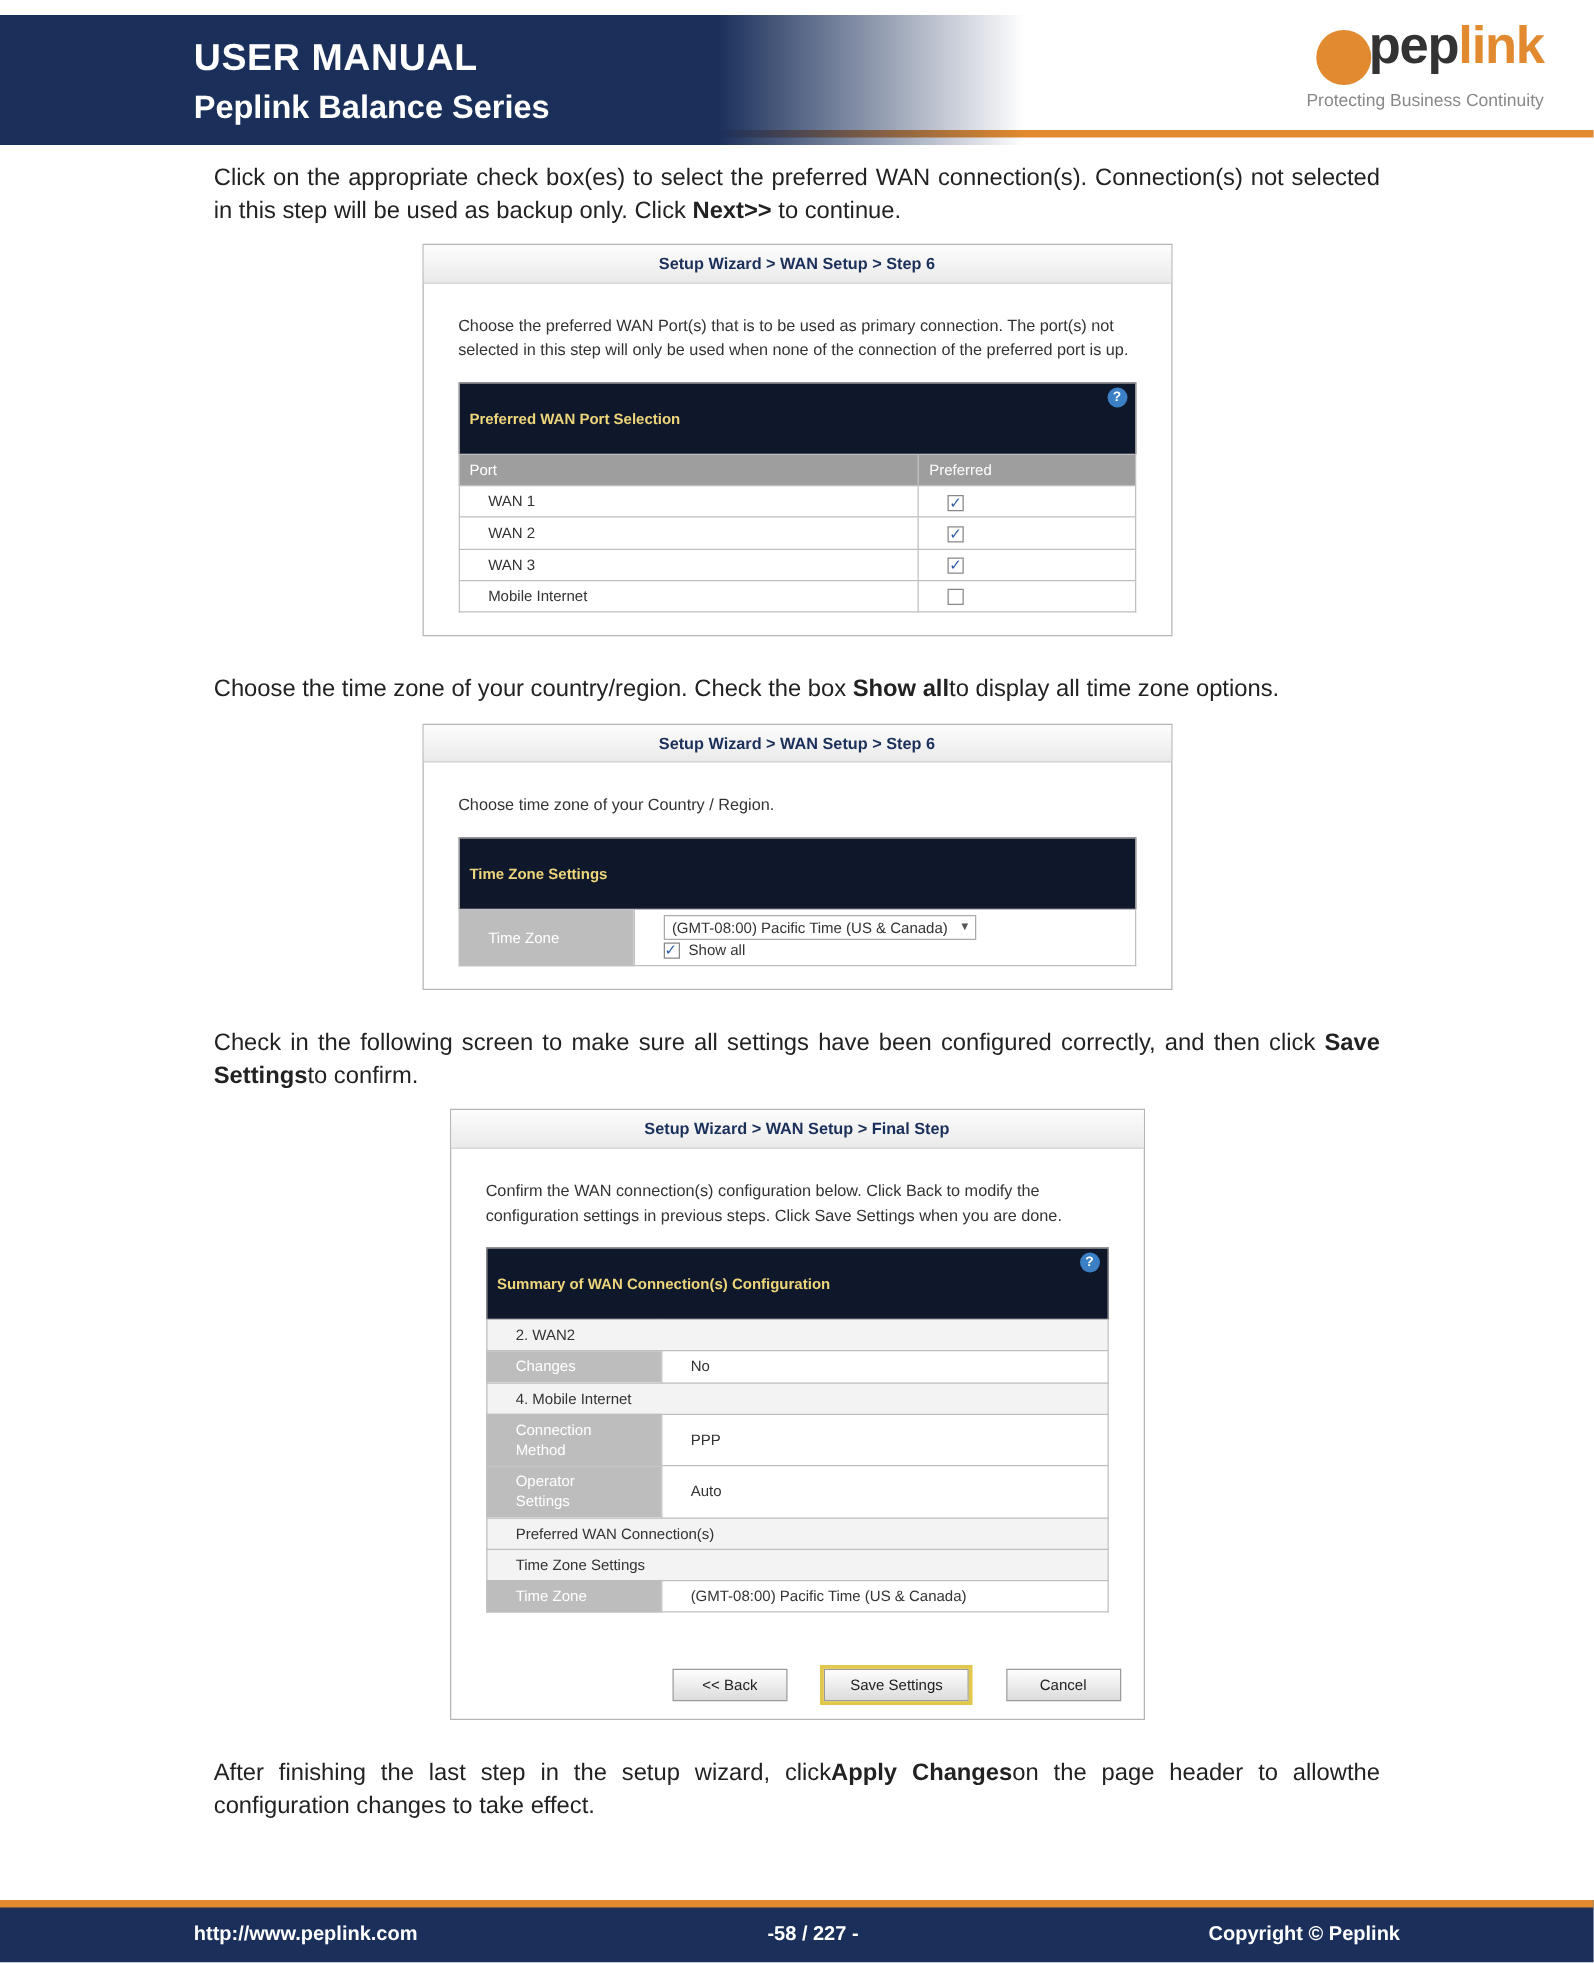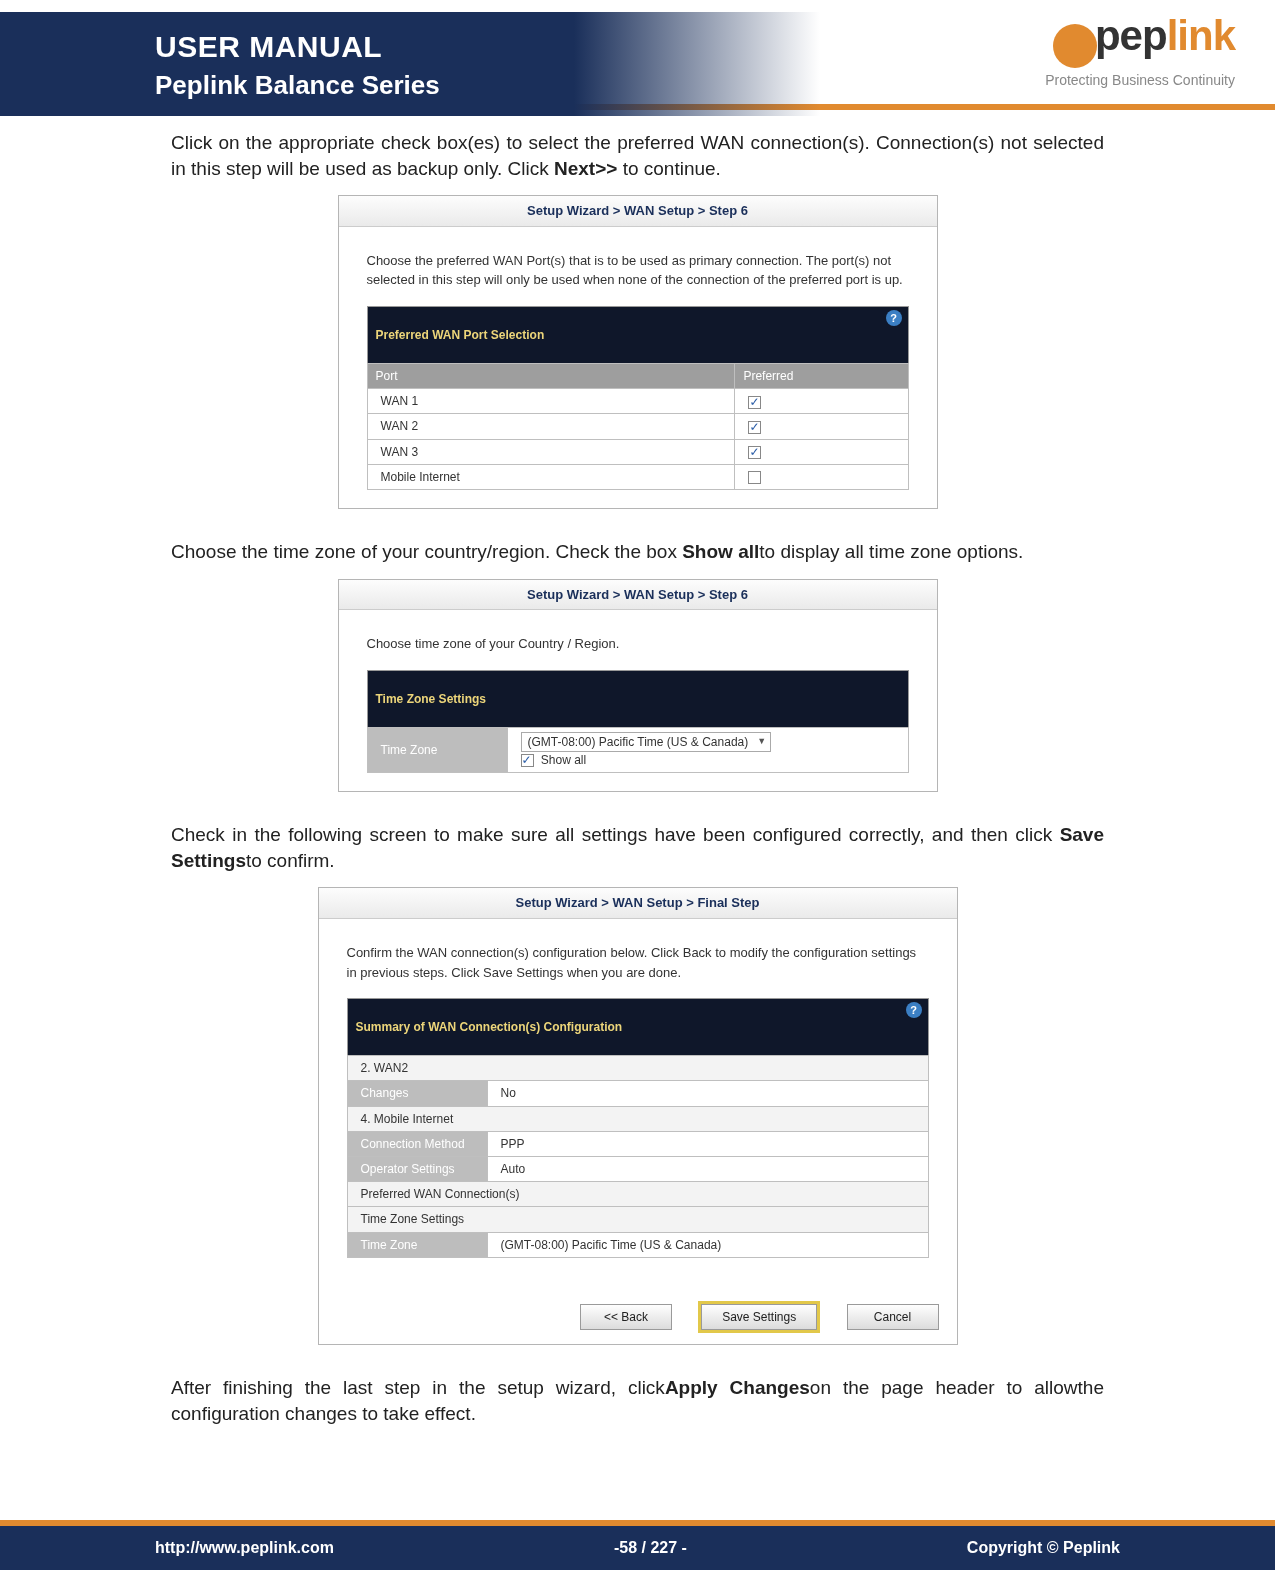--- a/index.html
+++ b/index.html
@@ -25,21 +25,21 @@
   
   .wizard { border: 1px solid #b5b5b5; background: #fff; margin: 14px auto 30px auto; }
   .wizard .bc { background: linear-gradient(#fdfdfd,#eaeaea); border-bottom: 1px solid #ccc; font-size: 13px; font-weight: bold; color: #1a2f5a; padding: 6px 10px; text-align: center; }
   .wizard .inner { padding: 14px 28px 18px 28px; font-size: 13px; color: #333; }
   .wizard .inner .desc { margin: 10px 0 16px 0; line-height: 1.5; }
 
   .panel-head { background: #0f172a; color: #ecd57a; font-weight: bold; font-size: 12px; padding: 20px 8px; position: relative; border: 1px solid #999; border-bottom: none; }
   .panel-head .help { position: absolute; right: 6px; top: 3px; width: 16px; height: 16px; border-radius: 50%; background: #3b7fc4; color: #fff; font-size: 11px; line-height: 16px; text-align: center; font-weight: bold; }
   table.panel { border-collapse: collapse; width: 100%; font-size: 12px; }
   table.panel th { background: #9e9e9e; color: #fff; font-weight: normal; text-align: left; padding: 4px 8px; border: 1px solid #bfbfbf; }
-  table.panel td { border: 1px solid #bfbfbf; padding: 4px 13px; background: #fff; }
+  table.panel td { border: 1px solid #bfbfbf; padding: 4px 23px; background: #fff; }
   table.panel td.lab { background: #bdbdbd; color: #fff; width: 140px; }
   table.panel td.sec { background: #f3f3f3; color: #333; }
   .chk { display: inline-block; width: 13px; height: 13px; border: 1px solid #888; background: #fff; vertical-align: middle; position: relative; }
   .chk.on::after { content: "✓"; position: absolute; top: -3px; left: 0; font-size: 12px; color: #2a5ca7; }
   .sel { display: inline-block; border: 1px solid #aaa; background: #fff; padding: 1px 22px 1px 6px; font-size: 12px; position: relative; min-width: 230px; }
   .sel::after { content: "▼"; position: absolute; right: 4px; top: 2px; font-size: 9px; color: #555; }
 
   .btnrow { text-align: right; padding: 26px 18px 14px 0; }
   .btn { display: inline-block; border: 1px solid #9a9a9a; background: linear-gradient(#fefefe,#dcdcdc); padding: 4px 20px; font-size: 12px; margin-left: 24px; min-width: 92px; text-align: center; }
   .btn.hl { outline: 3px solid #e2c84a; }
@@ -128,21 +128,21 @@
           </tr>
         </tbody>
           </table>
       </div>
     </div>
 
     <p>
       <span>Check in the following screen to make sure all settings have been configured correctly, and then click </span><strong>Save Settings</strong><span>to confirm.</span>
     </p>
 
-    <div class="wizard" style="width:640px">
+    <div class="wizard" style="width:556px">
       <div class="bc">Setup Wizard &gt; WAN Setup &gt; Final Step</div>
       <div class="inner">
         <div class="desc">Confirm the WAN connection(s) configuration below. Click Back to modify the configuration settings in previous steps. Click Save Settings when you are done.</div>
         <div class="panel-head">
           <span>Summary of WAN Connection(s) Configuration</span>
           <span class="help">?</span>
         </div>
         <table class="panel">
           <tbody>
               <tr>

